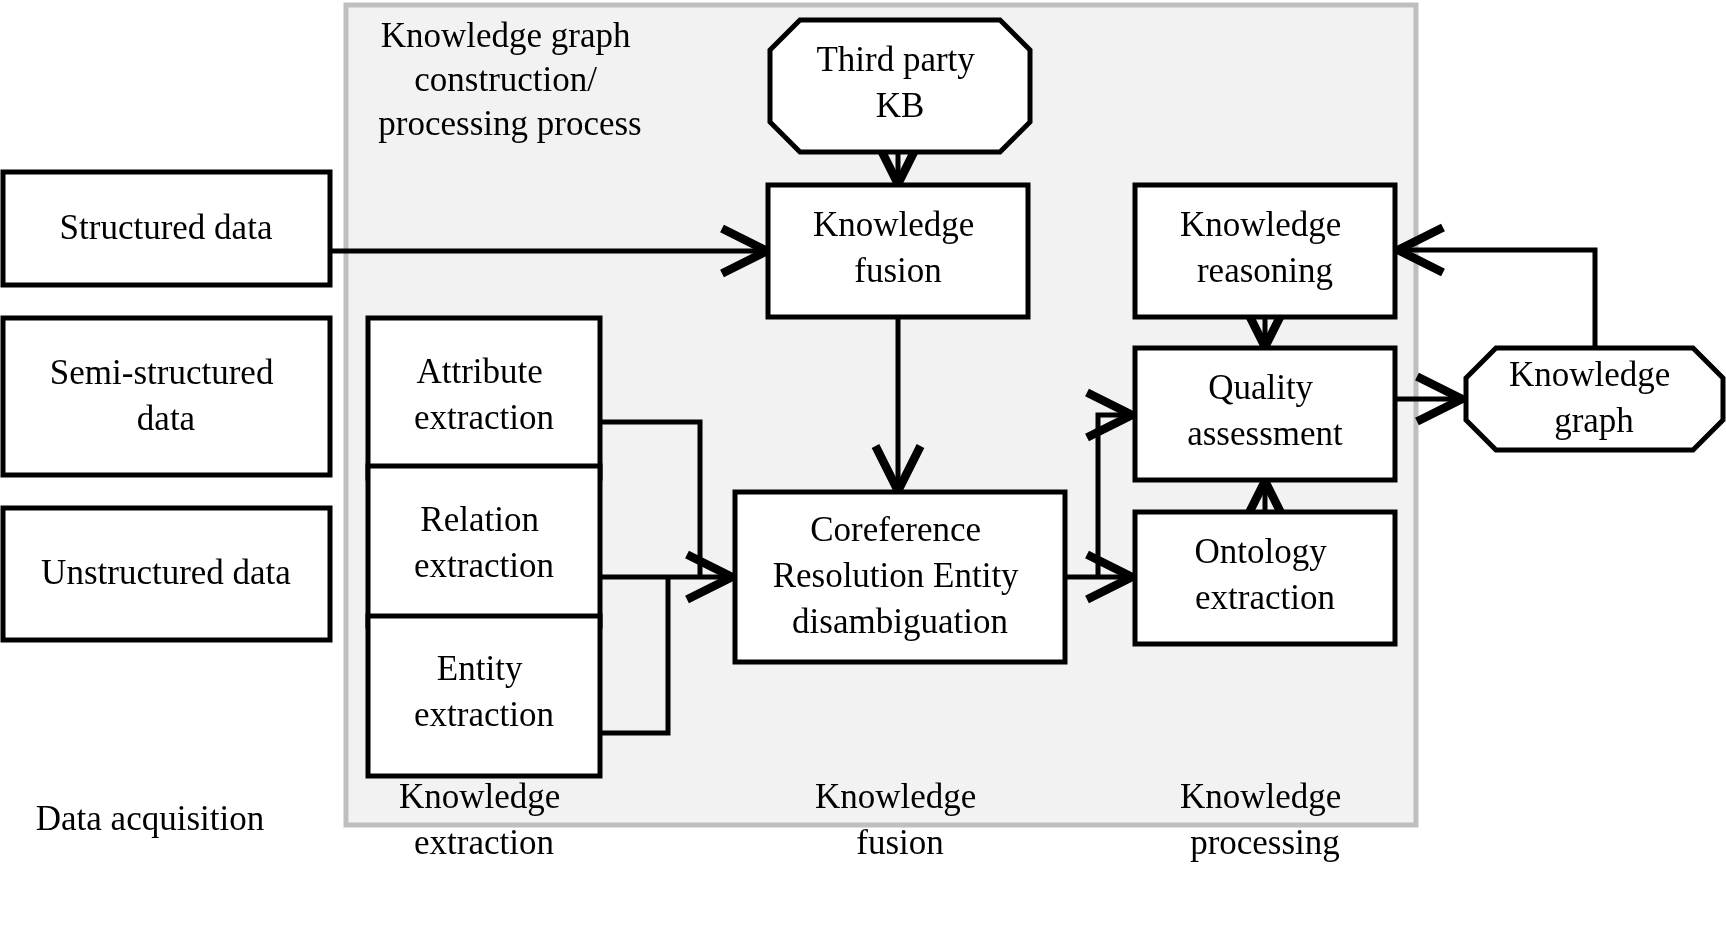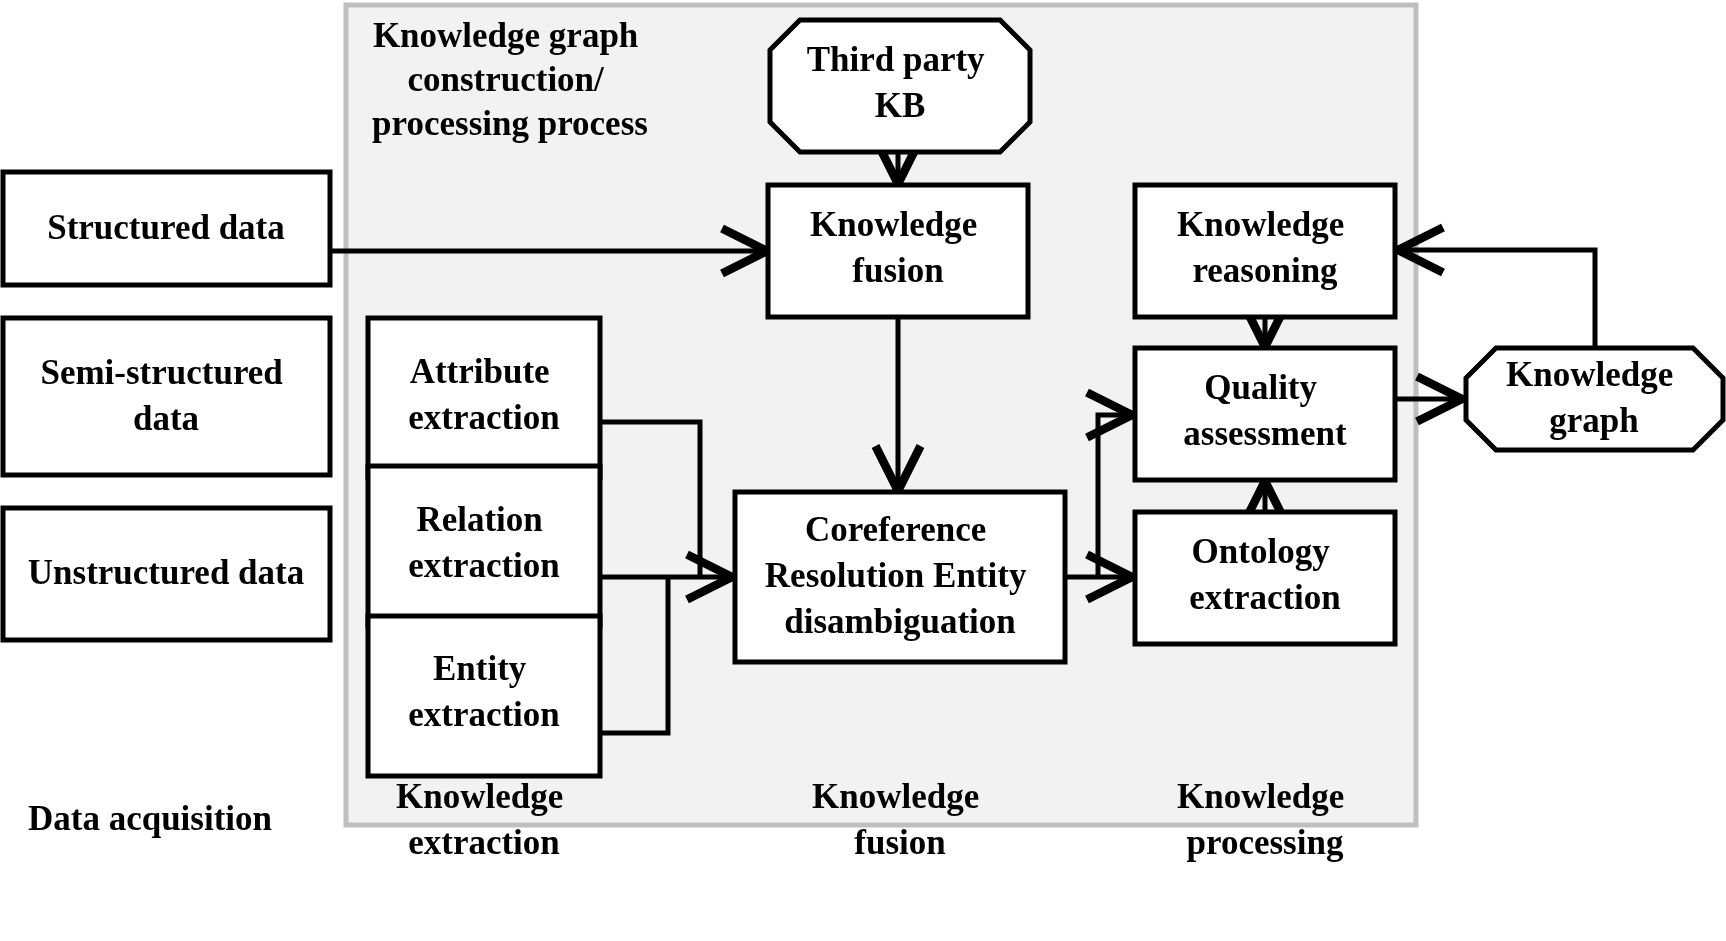--- a/index.html
+++ b/index.html
@@ -1,18 +1,18 @@
 <!DOCTYPE html>
 <html><head>
 <meta charset="utf-8">
 <style>
   html,body{margin:0;padding:0;background:#ffffff;}
   body{width:1726px;height:941px;overflow:hidden;
        font-family:"Liberation Serif","DejaVu Serif",serif;}
-  #stage{position:relative;width:1726px;height:941px;font-weight:bold;}
+  #stage{position:relative;width:1726px;height:941px;}
   svg#diagram{position:absolute;left:0;top:0;width:1726px;height:941px;display:block;}
   .nodeRect{fill:#ffffff;stroke:#000000;stroke-width:5;}
   .nodePoly{fill:#ffffff;stroke:#000000;stroke-width:5;}
   .edge{stroke:#000000;stroke-width:5;fill:none;}
   .panel{fill:#f2f2f2;stroke:#bfbfbf;stroke-width:5;}
   text{font-family:"Liberation Serif","DejaVu Serif",serif;fill:#000000;}
   .lbl{font-size:35px;text-anchor:middle;dominant-baseline:middle;}
   .panelTitle{font-size:35px;text-anchor:middle;}
   .footLbl{font-size:35px;text-anchor:middle;}
 </style>

